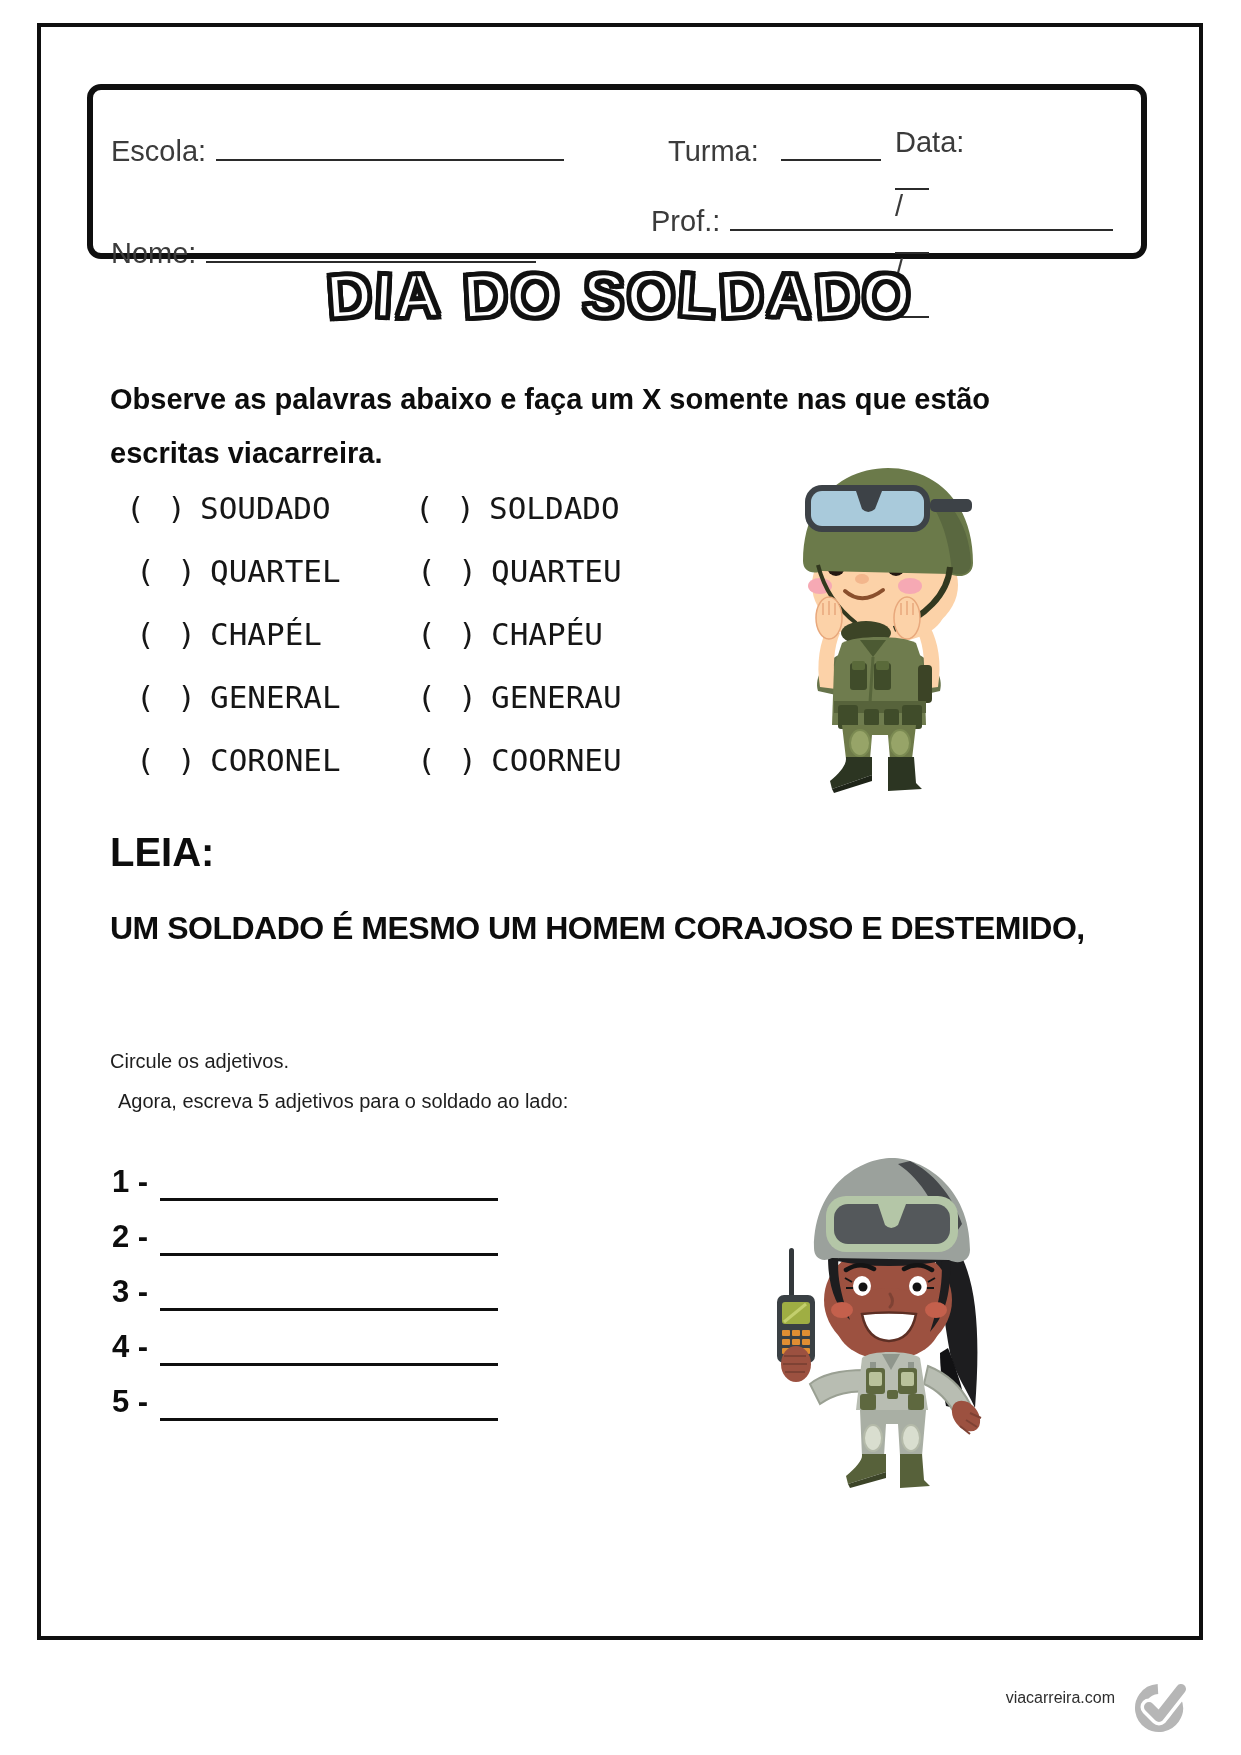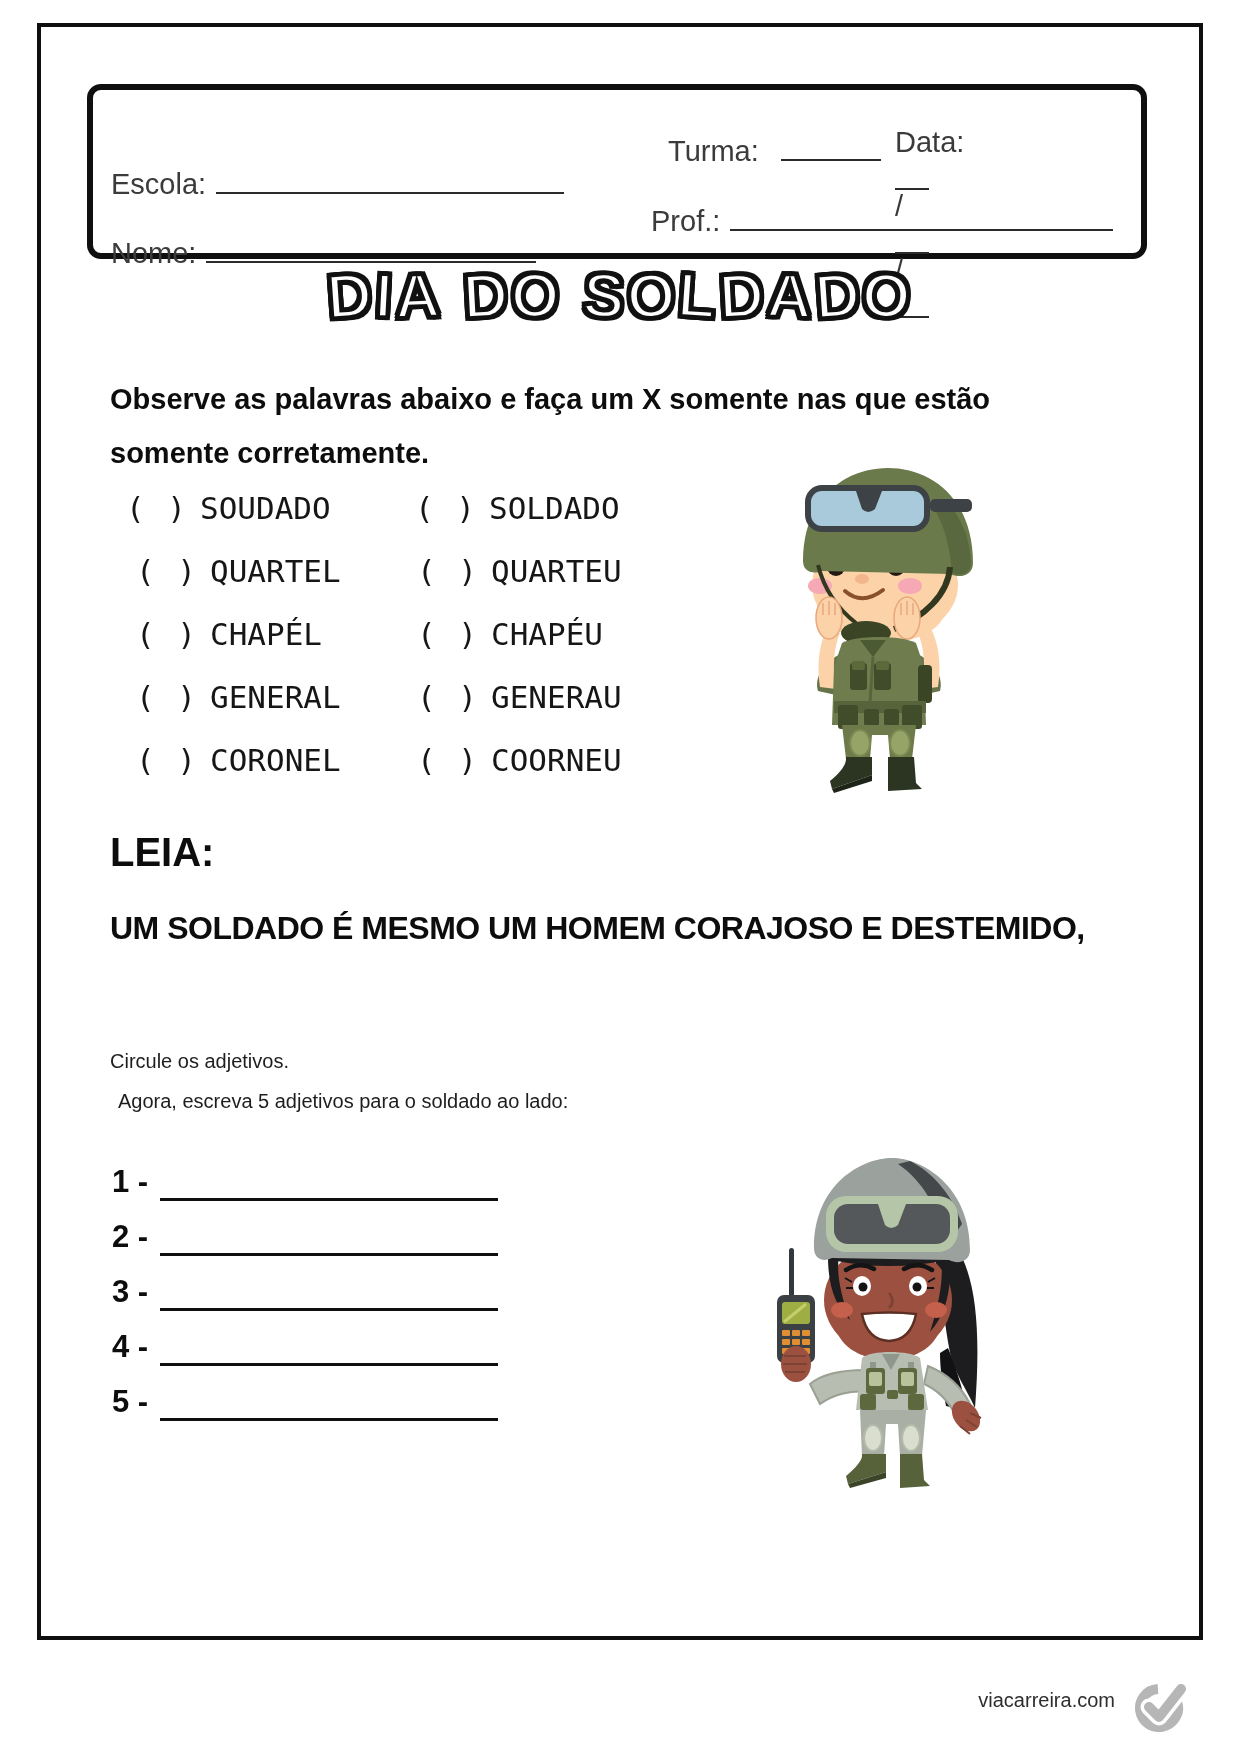--- a/index.html
+++ b/index.html
@@ -26,32 +26,32 @@
   .word-row .paren{margin-right:12px;letter-spacing:2px;}
   .leia{position:absolute;left:110px;top:830px;font-size:40px;font-weight:700;color:#0d0d0d;}
   .passage{position:absolute;left:110px;top:906px;font-size:32px;font-weight:700;
         line-height:44px;letter-spacing:-0.5px;color:#0d0d0d;white-space:nowrap;}
   .plain-line{position:absolute;font-size:20px;font-weight:400;color:#1e1e1e;white-space:nowrap;}
   .adj-row{position:absolute;left:112px;display:flex;align-items:flex-end;height:42px;}
   .adj-row .num{font-size:31px;font-weight:700;color:#0d0d0d;line-height:38px;}
   .adj-row .write-line{width:338px;border-bottom:3px solid #0f0f0f;height:36px;margin-left:12px;}
   .soldier{position:absolute;}
   .footer-site{position:absolute;left:945px;top:1689px;width:170px;text-align:right;
-        font-size:20px;color:#2e2e2e;}
+        font-size:16px;color:#2e2e2e;}
   .footer-logo{position:absolute;left:1134px;top:1676px;}
 </style>
 </head>
 <body>
 
 <div class="page">
 
   <div class="outer-border"></div>
 
   <div class="header-box">
-    <div class="form-row" style="left:18px;top:40px;margin-top:33px;">
+    <div class="form-row" style="left:18px;top:40px;">
       <span>Escola:</span>
       <span class="fline w350"></span>
     </div>
     <div class="form-row" style="left:575px;top:40px;gap:12px;">
       <span>Turma:</span>
       <span class="fline w100"></span>
     </div>
     <div class="form-row" style="left:798px;top:36px;flex-direction:column;">
       <span>Data:</span>
       <span class="fline w38"></span>
@@ -66,21 +66,21 @@
     </div>
     <div class="form-row" style="left:558px;top:110px;">
       <span>Prof.:</span>
       <span class="fline w385"></span>
     </div>
   </div>
 
   <div class="title"><span style="transform: rotate(-4deg);">D</span><span style="transform: rotate(3deg);">I</span><span style="transform: rotate(-2deg);">A</span><span style="transform: rotate(4deg);">&nbsp;</span><span style="transform: rotate(-3deg);">D</span><span style="transform: rotate(2deg);">O</span><span style="transform: rotate(-4deg);">&nbsp;</span><span style="transform: rotate(3deg);">S</span><span style="transform: rotate(-2deg);">O</span><span style="transform: rotate(4deg);">L</span><span style="transform: rotate(-3deg);">D</span><span style="transform: rotate(2deg);">A</span><span style="transform: rotate(-4deg);">D</span><span style="transform: rotate(3deg);">O</span></div>
 
   <div class="bold-line" style="left:110px;top:383px;text-align:right;">Observe as palavras abaixo e faça um X somente nas que estão</div>
-  <div class="bold-line" style="left:110px;top:437px;">somente corretamente.</div>
+  <div class="bold-line" style="left:110px;top:437px;">escritas viacarreira.</div>
 
   <div class="word-row" style="left:126px;top:490px;">
     <span class="paren">( )</span><span>SOUDADO</span>
   </div>
   <div class="word-row" style="left:136px;top:553px;">
     <span class="paren">( )</span><span>QUARTEL</span>
   </div>
   <div class="word-row" style="left:136px;top:616px;">
     <span class="paren">( )</span><span>CHAPÉL</span>
   </div>

